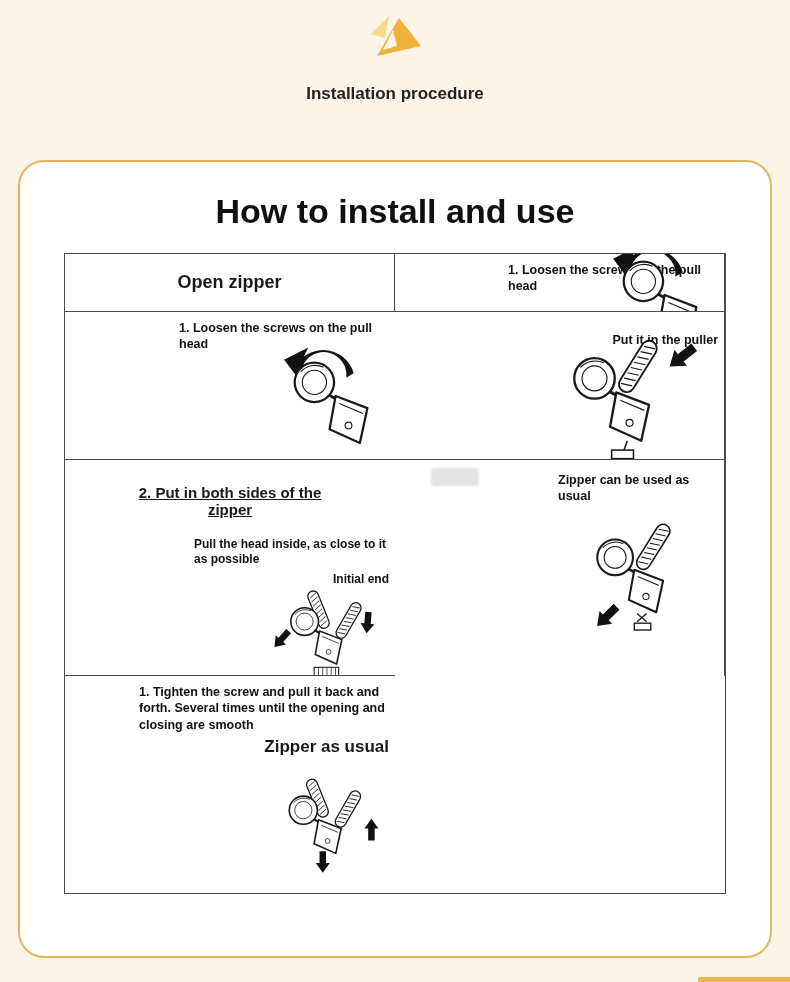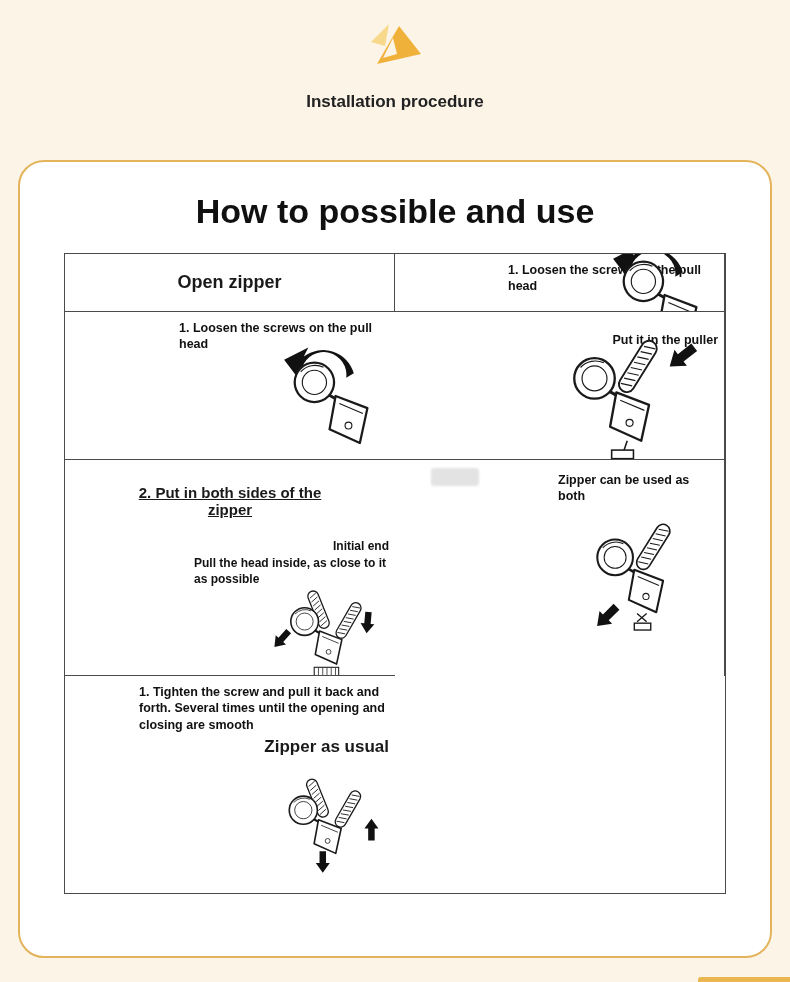--- a/index.html
+++ b/index.html
@@ -7,21 +7,21 @@
   body {
     width:790px; height:982px;
     background:#fbf4e7;
     font-family:"Liberation Sans", sans-serif;
     color:#1a1a1a;
     position:relative;
     overflow:hidden;
   }
 
   
-  .top { text-align:center; padding-top:20px; }
+  .top { text-align:center; padding-top:12px; }
   .top-logo { display:block; margin:0 auto; }
   .top-title { margin-top:26px; font-size:17px; font-weight:bold; color:#222; }
 
   
   .card {
     position:absolute; left:18px; top:160px; width:754px; height:798px;
     background:#ffffff;
     border:2px solid #e3b45c;
     border-radius:26px;
   }
@@ -130,21 +130,21 @@
   <div class="top">
     <svg class="top-logo" width="64" height="46" viewBox="0 0 64 46">
       <polygon points="8,22 26,4 22,26" fill="#f8d98c"></polygon>
       <polygon points="14,44 58,34 36,6" fill="#f0b13a"></polygon>
       <polygon points="20,38 30,18 34,34" fill="#fbf4e7"></polygon>
     </svg>
     <div class="top-title">Installation procedure</div>
   </div>
 
   <div class="card">
-    <h1 class="card-title">How to possible and use</h1>
+    <h1 class="card-title">How to install and use</h1>
 
     <div class="tbl">
 
       <div class="cell th bR bB">
         <span>Open zipper</span>
       </div>
 
       <div class="cell bR bB">
         <div class="step m-r1">1. Loosen the screws on the pull head</div>
         <div class="fig">
@@ -177,22 +177,22 @@
               <use href="#sym-arrow"></use>
             </g>
             <line x1="94" y1="146" x2="90" y2="158" stroke="#1a1a1a" stroke-width="2"></line>
             <rect x="74" y="158" width="28" height="11" fill="#fff" stroke="#1a1a1a" stroke-width="2"></rect>
           </svg>
         </div>
       </div>
 
       <div class="cell bB">
         <div class="r2r-head">2. Put in both sides of the zipper</div>
+        <div class="step m-r2r-sub1">Pull the head inside, as close to it as possible</div>
         <div class="step m-r2r-sub2">Initial end</div>
-        <div class="step m-r2r-sub1">Pull the head inside, as close to it as possible</div>
         <div class="fig">
           <svg viewBox="0 0 240 218" height="116">
             <g transform="translate(122,122) rotate(-22)">
               <use href="#sym-coil" x="-10" y="-74"></use>
             </g>
             <g transform="translate(146,140) rotate(30)">
               <use href="#sym-coil" x="-10" y="-74"></use>
             </g>
             <use href="#sym-slider" x="48" y="78"></use>
             <g transform="translate(52,128) rotate(132)">
@@ -208,21 +208,21 @@
               <line x1="124" y1="197" x2="124" y2="211"></line>
               <line x1="132" y1="197" x2="132" y2="211"></line>
               <line x1="140" y1="197" x2="140" y2="211"></line>
             </g>
           </svg>
         </div>
       </div>
 
       <div class="cell bR">
         <div class="watermark"></div>
-        <div class="step m-r3l-sub">Zipper can be used as both</div>
+        <div class="step m-r3l-sub">Zipper can be used as usual</div>
         <div class="fig">
           <svg viewBox="0 0 210 178" height="122">
             <g transform="translate(96,72) rotate(32)">
               <use href="#sym-coil" x="-10" y="-74"></use>
             </g>
             <use href="#sym-slider" x="26" y="24"></use>
             <path d="M92 138 L106 150 M106 138 L92 150" stroke="#1a1a1a" stroke-width="2"></path>
             <rect x="88" y="152" width="24" height="10" fill="#fff" stroke="#1a1a1a" stroke-width="2"></rect>
             <g transform="translate(62,128) rotate(135)">
               <use href="#sym-arrow"></use>

